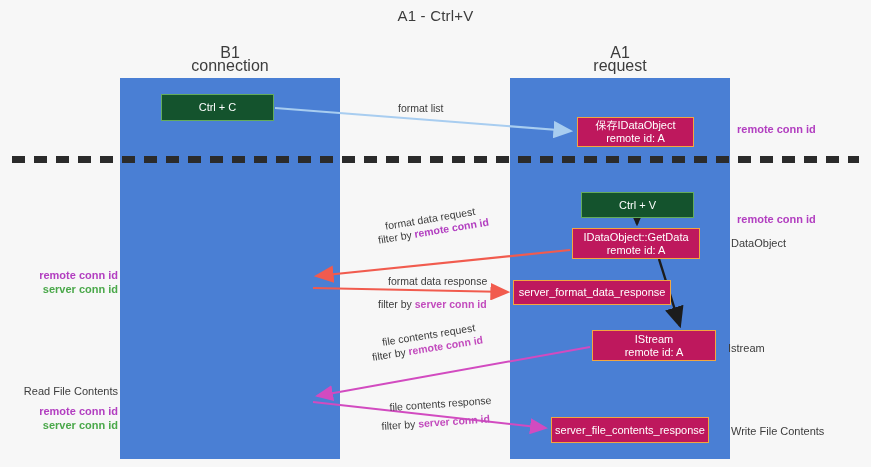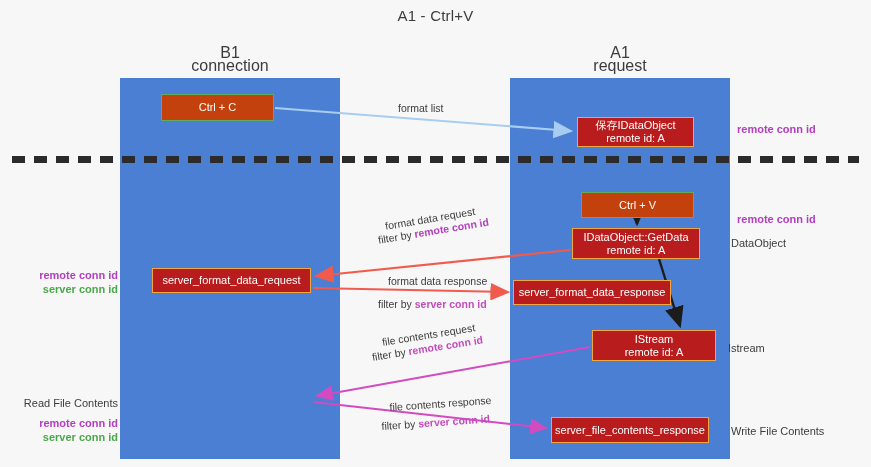--- a/index.html
+++ b/index.html
@@ -36,22 +36,22 @@
     background-image:repeating-linear-gradient(to right,
       #2b2b2b 0px,#2b2b2b 13px,rgba(0,0,0,0) 13px,rgba(0,0,0,0) 22px);
   }
 
   
   .box{
     box-sizing:border-box;
     display:flex;align-items:center;justify-content:center;
     text-align:center;color:#ffffff;font-size:11px;line-height:13px;
   }
-  .box.green{background:#c2410c;border:1px solid #63ab5c;}
-  .box.orange{background:#b91c1c;border:1px solid #f3a63f;}
+  .box.green{background:#14532d;border:1px solid #63ab5c;}
+  .box.orange{background:#be185d;border:1px solid #f3a63f;}
 
   #box-ctrlc{left:161px;top:94px;width:113px;height:27px;}
   #box-ctrlv{left:581px;top:172px;width:113px;height:26px;margin-top:20px;}
   #box-idataobject{left:577px;top:117px;width:117px;height:30px;}
   #box-getdata{left:572px;top:228px;width:128px;height:31px;}
   #box-istream{left:592px;top:330px;width:124px;height:31px;}
   #box-sfdreq{left:152px;top:268px;width:159px;height:25px;}
   #box-sfdres{left:513px;top:280px;width:158px;height:25px;}
   #box-sfcreq{left:150px;top:385px;width:161px;height:25px;}
   #box-sfcres{left:551px;top:417px;width:158px;height:26px;}
@@ -62,21 +62,21 @@
   .kw-green{color:#4aa84a;font-weight:bold;}
   .kw-pink{color:#c24bbd;font-weight:bold;}
 
   #ann-remote1{left:737px;top:122px;}
   #ann-remote2{left:737px;top:212px;}
   #ann-dataobject{left:731px;top:236px;}
   #ann-istream{left:728px;top:341px;}
   #ann-write{left:731px;top:424px;}
 
   #ann-left1{left:22px;top:268px;width:96px;text-align:right;}
-  #ann-left2{left:14px;top:384px;width:104px;text-align:right;margin-top:12px;}
+  #ann-left2{left:14px;top:384px;width:104px;text-align:right;}
 
   
   .alabel{font-size:10.5px;color:#3c3c3c;line-height:14px;white-space:nowrap;}
 
   #lbl-formatlist{left:398px;top:101px;}
   #lbl-fdreq{left:384px;top:219px;transform:rotate(-9.5deg);transform-origin:0 0;}
   #lbl-fdreq2{left:377px;top:233px;transform:rotate(-9.5deg);transform-origin:0 0;}
   #lbl-fdres{left:388px;top:274px;}
   #lbl-fdres2{left:378px;top:297px;}
   #lbl-fcreq{left:381px;top:335px;transform:rotate(-9deg);transform-origin:0 0;}
@@ -162,23 +162,20 @@
     </span>
   </div>
 
   <div class="abs box orange" id="box-istream">
     <span>
       <span>IStream</span><br>
       <span>remote id: A</span>
     </span>
   </div>
 
-  <div class="abs box orange" id="box-sfdreq">
-    <span>server_format_data_request</span>
-  </div>
 
   <div class="abs box orange" id="box-sfdres">
     <span>server_format_data_response</span>
   </div>
 
 
   <div class="abs box orange" id="box-sfcres">
     <span>server_file_contents_response</span>
   </div>
 

